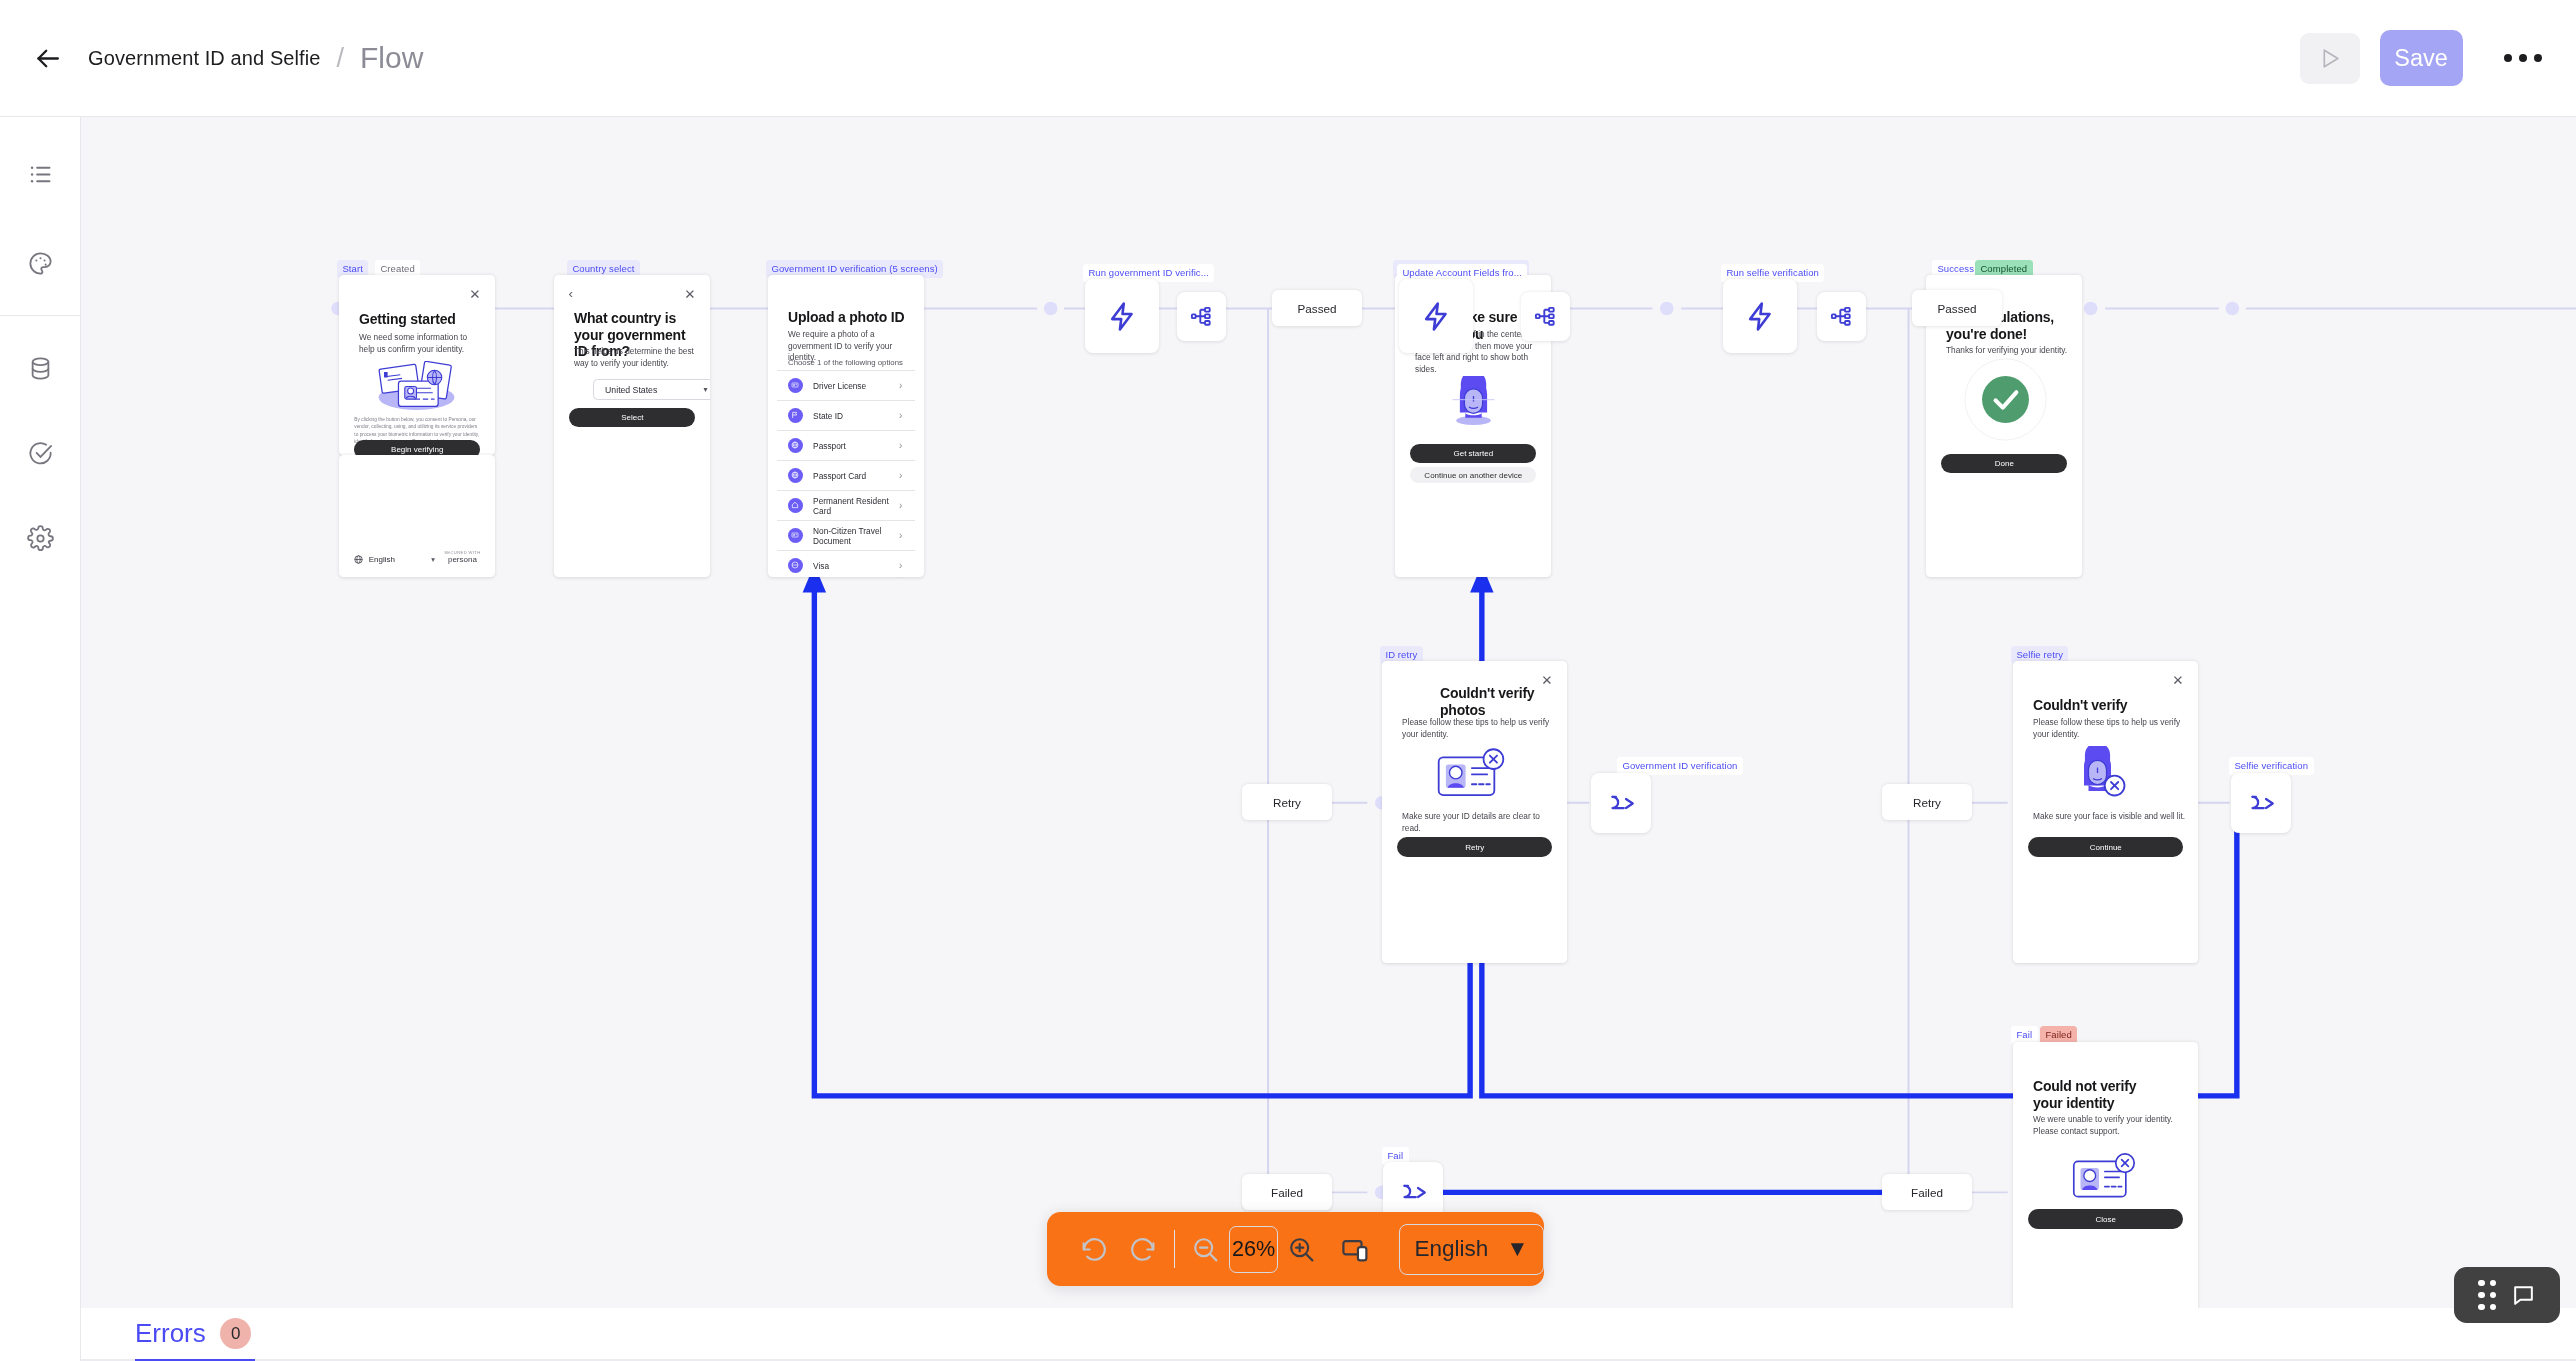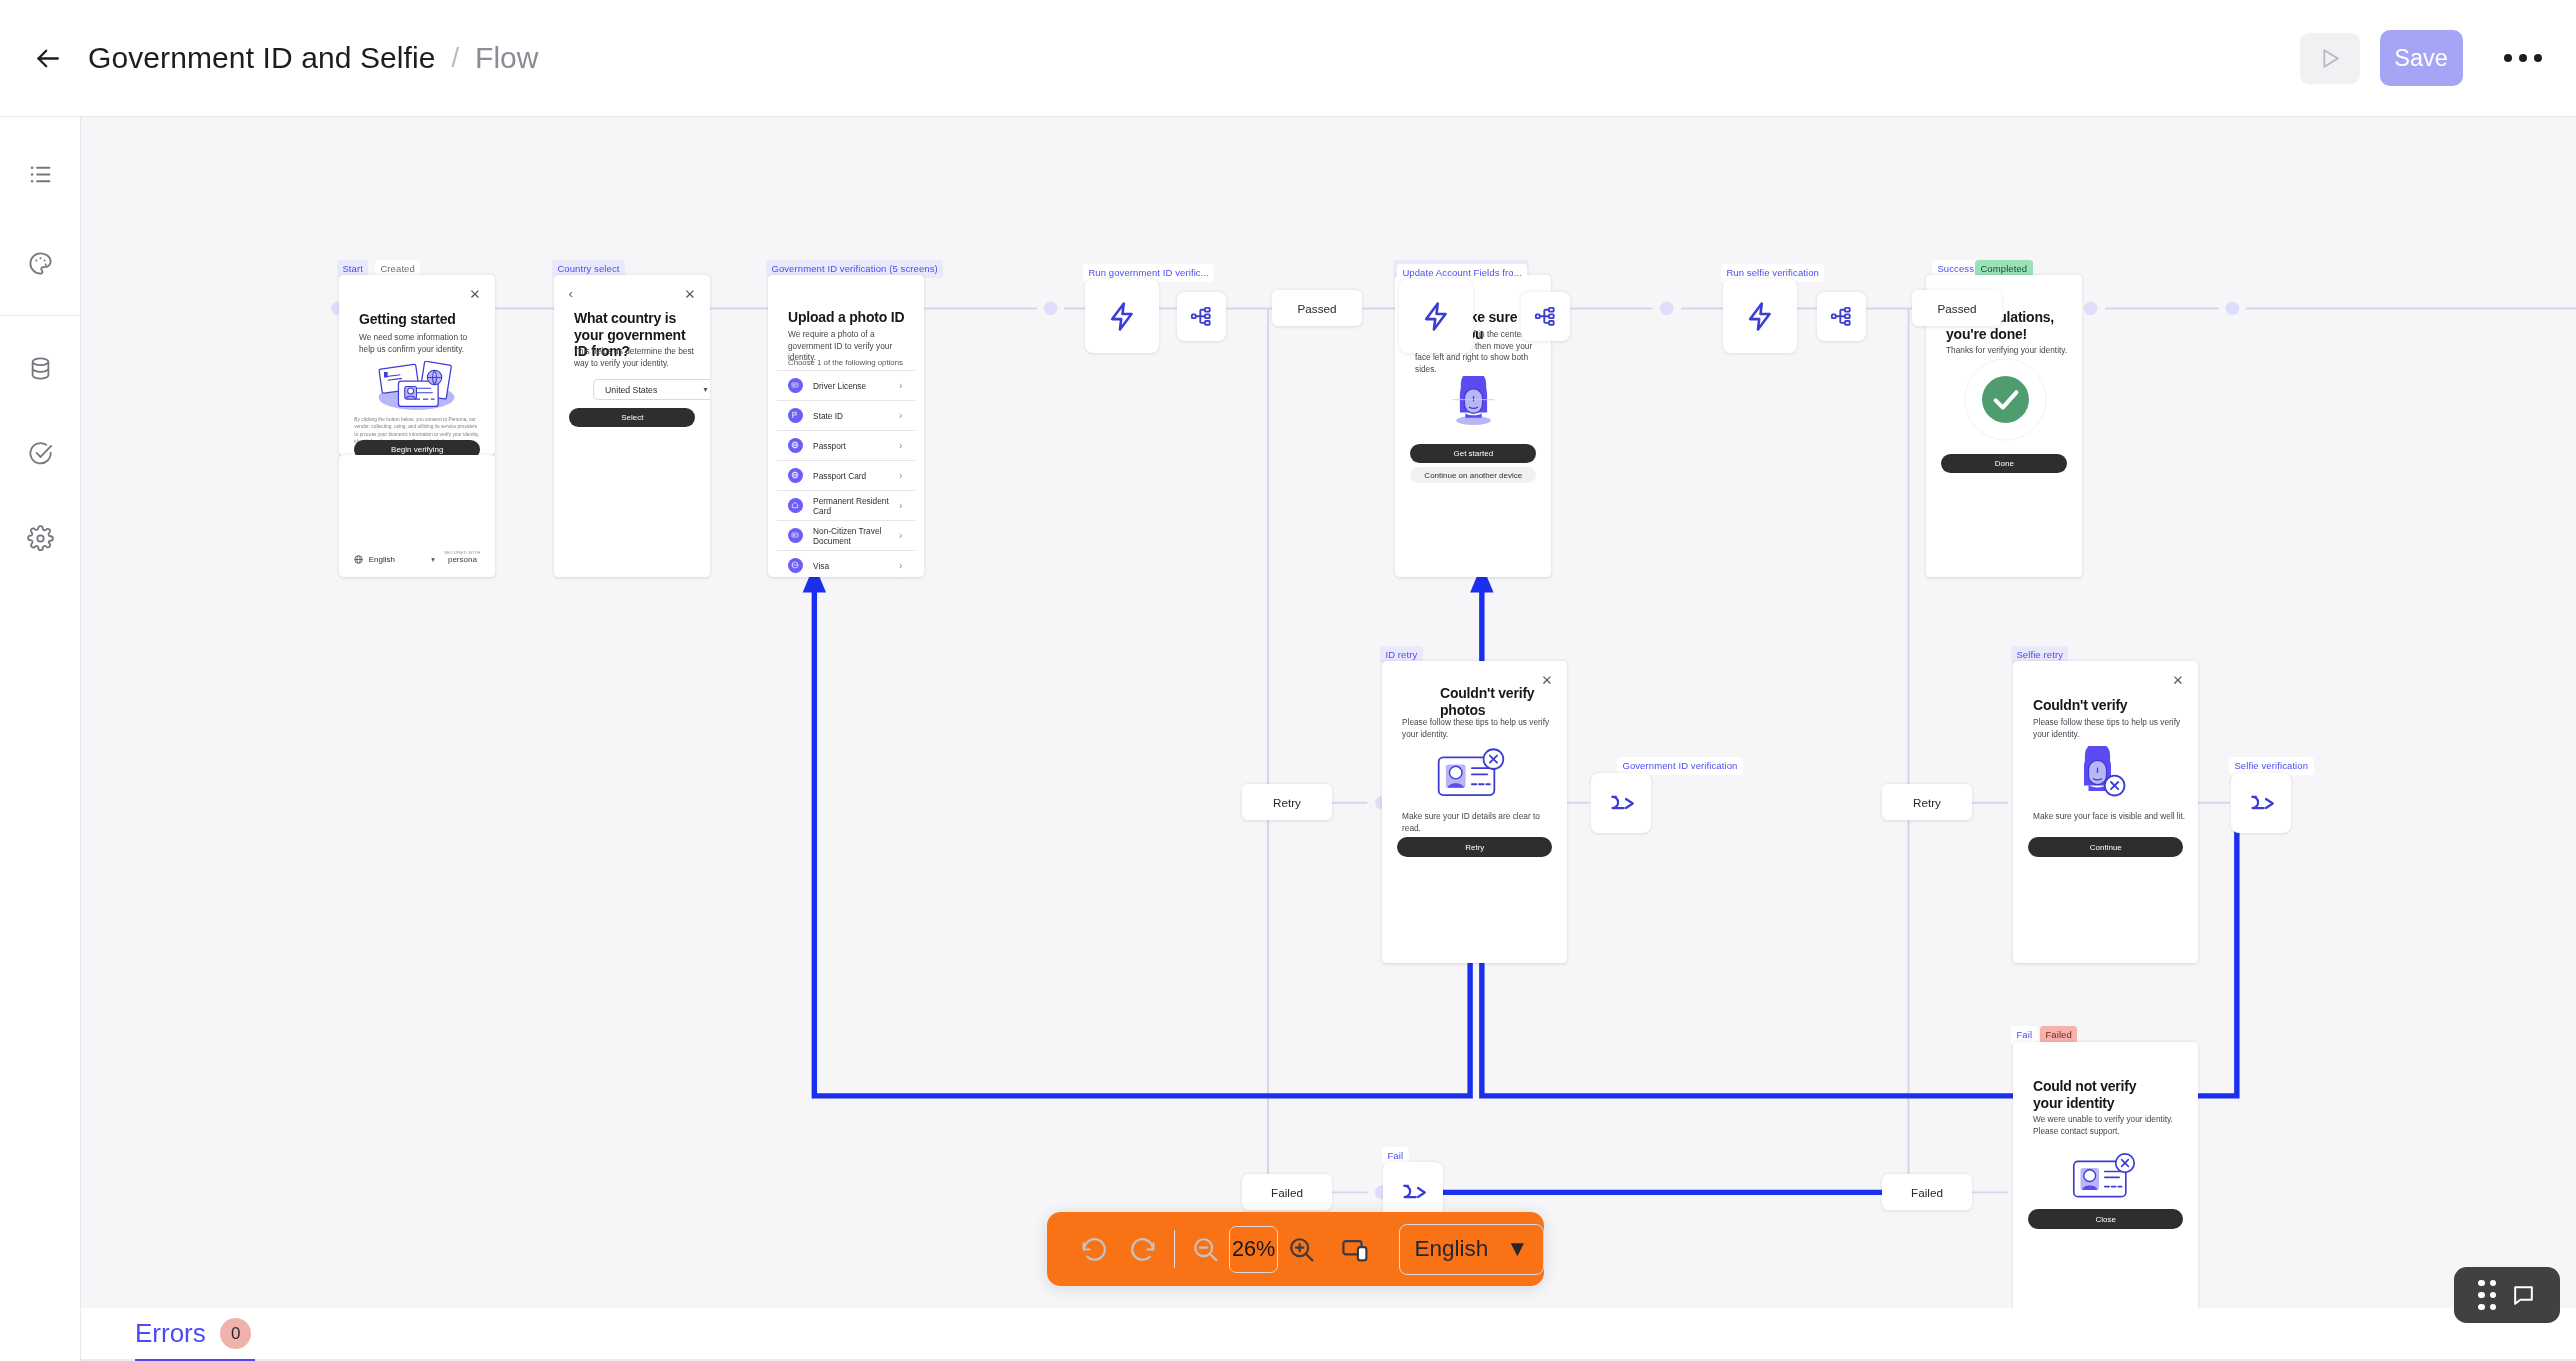--- a/index.html
+++ b/index.html
@@ -10,21 +10,21 @@
     overflow: hidden;
   }
 
   
   #topbar {
     position: absolute; top: 0; left: 0; width: 2576px; height: 117px;
     background: #ffffff; border-bottom: 0.9px solid #e8e8ec;
     display: flex; align-items: center; z-index: 50;
   }
   #back-arrow { margin-left: 27px; width: 41px; height: 41px; display:flex; align-items:center; justify-content:center; cursor:pointer; }
-  #crumb-title { margin-left: 20px; font-size: 30px; color: #1d1d20; letter-spacing: 0.1px; }
+  #crumb-title { margin-left: 20px; font-size: 20px; color: #1d1d20; letter-spacing: 0.1px; }
   #crumb-sep { margin: 0 16px; font-size: 27px; color: #b9b9c0; }
   #crumb-sub { font-size: 30px; color: #8c8c96; }
   #topbar-right { margin-left: auto; display: flex; align-items: center; margin-right: 25px; }
   #play-button { width: 60px; height: 51px; border-radius: 9px; background:#f1f1f3; display:flex; align-items:center; justify-content:center; cursor:pointer; }
   #save-button { margin-left: 20px; width: 83px; height: 56px; border-radius: 10px; background:#a5a5f5;
     color:#fff; font-size: 23.5px; display:flex; align-items:center; justify-content:center; cursor:pointer; }
   #more-button { margin-left: 32px; display:flex; gap:7.2px; align-items:center; cursor:pointer; padding: 9px; }
   #more-button i { width: 8px; height: 8px; border-radius: 50%; background: #1d1d20; display:block; }
 
   
@@ -287,21 +287,21 @@
         </svg>
       <span style="font-size:8px; color:#2c2c33;">English</span>
       <span style="font-size:7.2px; color:#55555f; margin-left:31px;">▾</span>
     </div>
     <div style="position:absolute; right:14.4px; bottom:12.6px; text-align:center;">
       <div style="font-size:4.1px; color:#8d8d97; letter-spacing:0.4px;">SECURED WITH</div>
       <div style="font-size:8px; color:#3a3a44; margin-top:0.9px;">persona</div>
     </div>
   </div>
 
-  <div class="tag tag-blue" style="left:471px; top:143px;">Country select</div>
+  <div class="tag tag-blue" style="left:486px; top:143px;">Country select</div>
   <div class="card" style="left:473px; top:158px; width:156px; height:302px;">
     <div class="card-back">‹</div>
     <div class="card-x">✕</div>
     <div class="c-title" style="position:absolute; left:20px; top:35px; width:128px;">What country is your government ID from?</div>
     <div class="c-sub" style="position:absolute; left:20px; top:71px; width:126px;">This helps us determine the best way to verify your identity.</div>
     <div class="selectbox" style="position:absolute; left:15.3px; top:104px; width:126px; height:21px;">
       <span>United States</span>
       <em>▾</em>
     </div>
     <div class="btn-dark" style="position:absolute; left:15.3px; top:133px; width:126px; height:19px;">Select</div>

